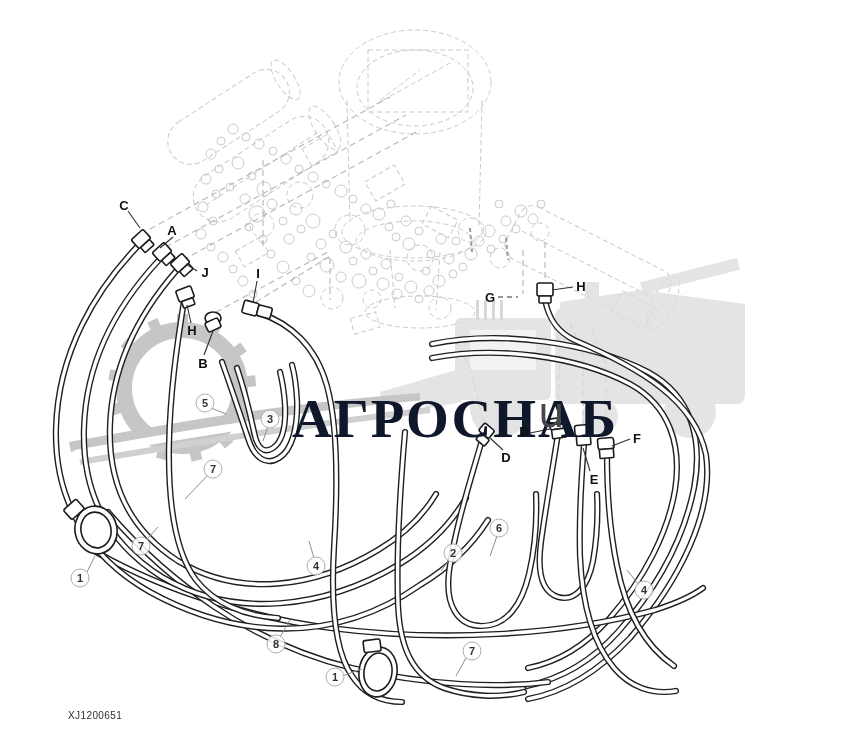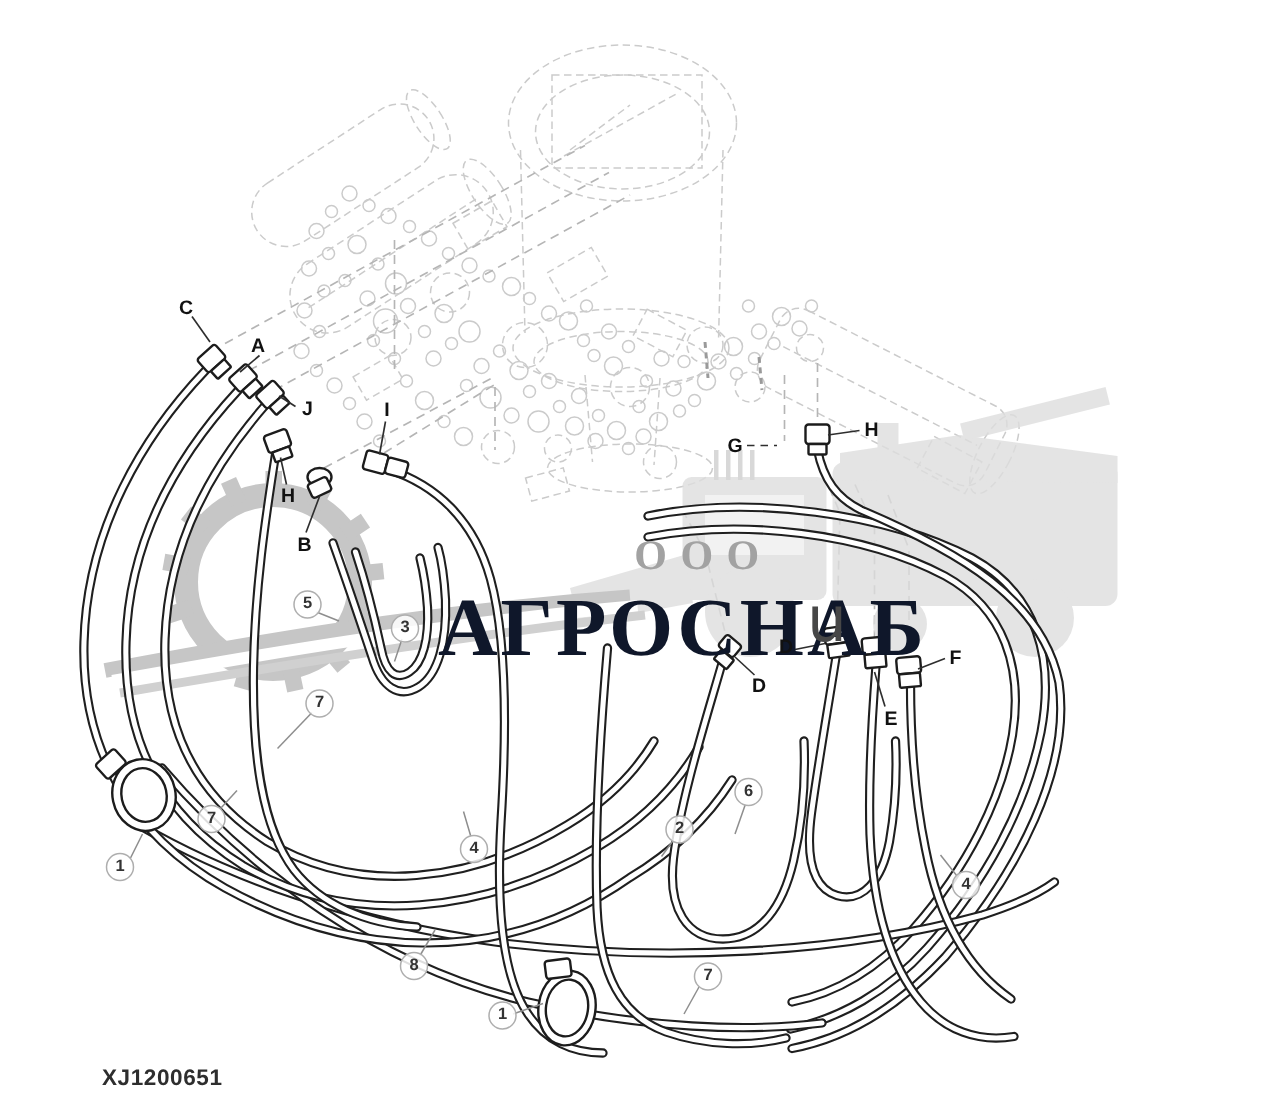--- a/index.html
+++ b/index.html
@@ -18,21 +18,21 @@
        color:#111;letter-spacing:0;}
   .num{position:absolute;transform:translate(-50%,-50%);width:17px;height:17px;
        border:1.2px solid #aeaeae;border-radius:50%;background:rgba(255,255,255,.85);
        font-weight:bold;font-size:11px;color:#333;display:flex;align-items:center;
        justify-content:center;line-height:1;}
   .wm-ooo{position:absolute;transform:translate(-50%,-50%);font-family:"Liberation Serif",serif;
        font-size:28px;color:#a2a2a2;letter-spacing:9px;font-weight:bold;}
   .wm-name{position:absolute;transform:translate(-50%,-50%);font-family:"Liberation Serif",serif;
        font-size:55px;font-weight:bold;color:#0f172a;letter-spacing:2px;white-space:nowrap;}
   .wm-u{position:absolute;font-size:42px;color:#474747;font-family:"DejaVu Sans",sans-serif;}
-  .code{position:absolute;left:68px;top:710px;font-size:15px;font-weight:bold;color:#2e2e2e;
+  .code{position:absolute;left:68px;top:710px;font-size:10px;font-weight:normal;color:#2e2e2e;
        letter-spacing:.4px;}
 </style>
 </head>
 <body>
 
 <div id="stage">
 
 <svg id="diagram" width="841" height="731" viewBox="0 0 841 731">
 
   <g>
@@ -358,21 +358,20 @@
     <line class="leadk" x1="204" y1="355" x2="213" y2="331"></line>
     <line class="leadk" x1="573" y1="287" x2="552" y2="290"></line>
     <line class="leadk" x1="498" y1="297" x2="518" y2="297" stroke-dasharray="5 4"></line>
     <line class="leadk" x1="503" y1="450" x2="490" y2="438"></line>
     <line class="leadk" x1="530" y1="433" x2="550" y2="429"></line>
     <line class="leadk" x1="590" y1="471" x2="583" y2="448"></line>
     <line class="leadk" x1="630" y1="439" x2="612" y2="446"></line>
   </g>
 </svg>
 
-  <div class="wm-ooo" style="left:469px;top:371px;">ООО</div>
   <div class="wm-name" style="left:455px;top:418px;">АГРОСНАБ</div>
   <div class="wm-u" style="left:538px;top:388px;">u</div>
 
   <div id="labelLayer">
       <div class="lab" style="left: 124px; top: 205px;">C</div>
       <div class="lab" style="left: 172px; top: 230px;">A</div>
       <div class="lab" style="left: 205px; top: 272px;">J</div>
       <div class="lab" style="left: 258px; top: 273px;">I</div>
       <div class="lab" style="left: 192px; top: 330px;">H</div>
       <div class="lab" style="left: 203px; top: 363px;">B</div>

